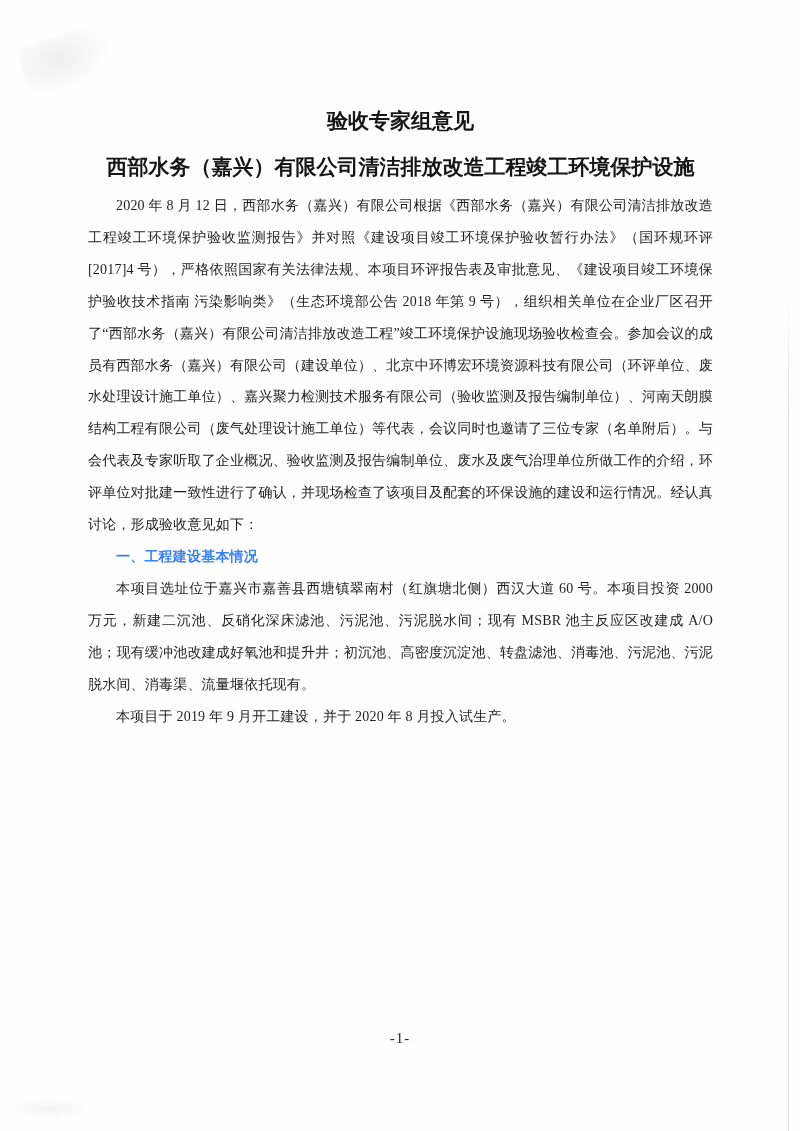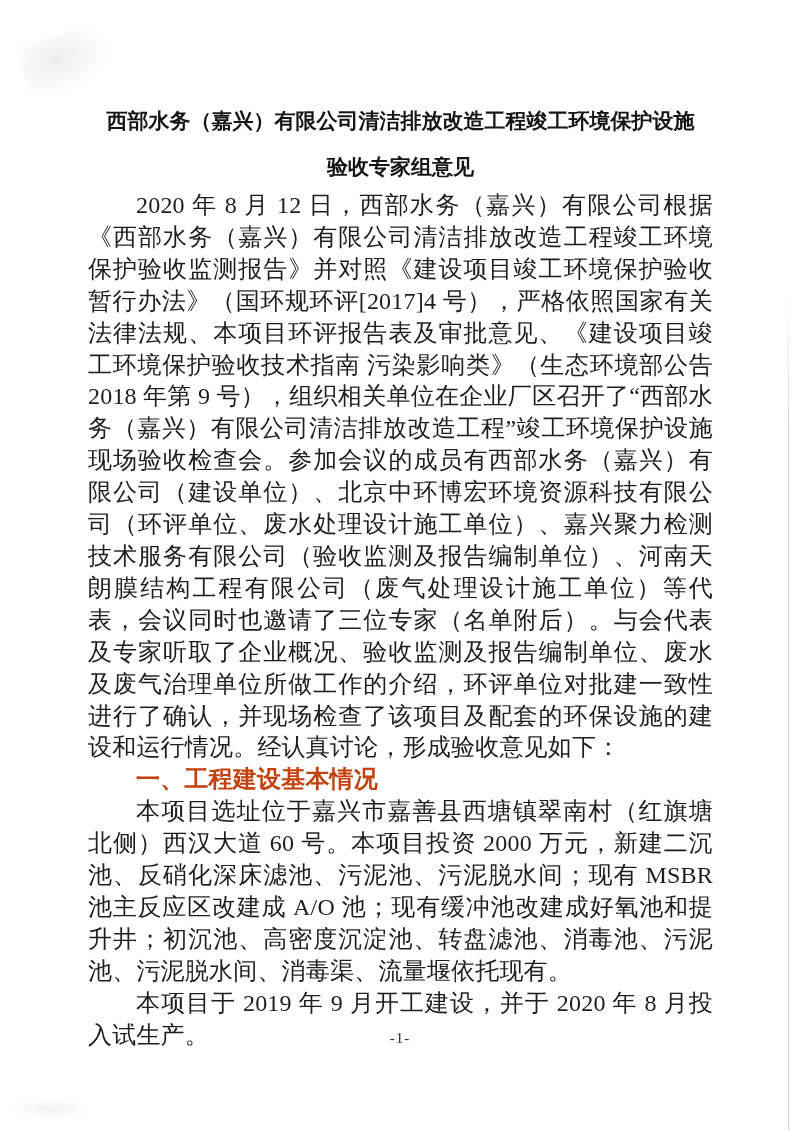--- a/index.html
+++ b/index.html
@@ -51,30 +51,30 @@
     font-size: 21px;
     font-weight: bold;
     line-height: 46px;
     color: #151515;
   }
   .title .title-line {
     display: block;
   }
   .body-text p {
     margin: 0;
-    font-size: 24px;
+    font-size: 14px;
     line-height: 31.9px;
     text-align: justify;
     text-indent: 2em;
     letter-spacing: 0.2px;
   }
   .body-text p.heading {
     font-weight: bold;
     text-align: left;
-    color: #c2410c;
+    color: #3b82f6;
   }
   .body-text p.subheading {
     text-align: left;
   }
   .footer {
     position: absolute;
     left: 0; top: 1030px;
     width: 100%;
     text-align: center;
     font-size: 15px;
@@ -86,22 +86,22 @@
 <body>
 
 <div class="page">
 
   <div class="smudge-topleft"></div>
   <div class="smudge-bottomleft"></div>
   <div class="scan-line-right"></div>
 
   <div class="doc">
     <h1 class="title">
+      <span class="title-line">验收专家组意见</span>
       <span class="title-line">西部水务（嘉兴）有限公司清洁排放改造工程竣工环境保护设施</span>
-      <span class="title-line">验收专家组意见</span>
     </h1>
 
     <div class="body-text">
       <p class="body">2020 年 8 月 12 日，西部水务（嘉兴）有限公司根据《西部水务（嘉兴）有限公司清洁排放改造工程竣工环境保护验收监测报告》并对照《建设项目竣工环境保护验收暂行办法》（国环规环评[2017]4 号），严格依照国家有关法律法规、本项目环评报告表及审批意见、《建设项目竣工环境保护验收技术指南 污染影响类》（生态环境部公告 2018 年第 9 号），组织相关单位在企业厂区召开了“西部水务（嘉兴）有限公司清洁排放改造工程”竣工环境保护设施现场验收检查会。参加会议的成员有西部水务（嘉兴）有限公司（建设单位）、北京中环博宏环境资源科技有限公司（环评单位、废水处理设计施工单位）、嘉兴聚力检测技术服务有限公司（验收监测及报告编制单位）、河南天朗膜结构工程有限公司（废气处理设计施工单位）等代表，会议同时也邀请了三位专家（名单附后）。与会代表及专家听取了企业概况、验收监测及报告编制单位、废水及废气治理单位所做工作的介绍，环评单位对批建一致性进行了确认，并现场检查了该项目及配套的环保设施的建设和运行情况。经认真讨论，形成验收意见如下：</p>
       <p class="heading">一、工程建设基本情况</p>
       <p class="body">本项目选址位于嘉兴市嘉善县西塘镇翠南村（红旗塘北侧）西汉大道 60 号。本项目投资 2000 万元，新建二沉池、反硝化深床滤池、污泥池、污泥脱水间；现有 MSBR 池主反应区改建成 A/O 池；现有缓冲池改建成好氧池和提升井；初沉池、高密度沉淀池、转盘滤池、消毒池、污泥池、污泥脱水间、消毒渠、流量堰依托现有。</p>
       <p class="body">本项目于 2019 年 9 月开工建设，并于 2020 年 8 月投入试生产。</p>
     </div>
   </div>
 

